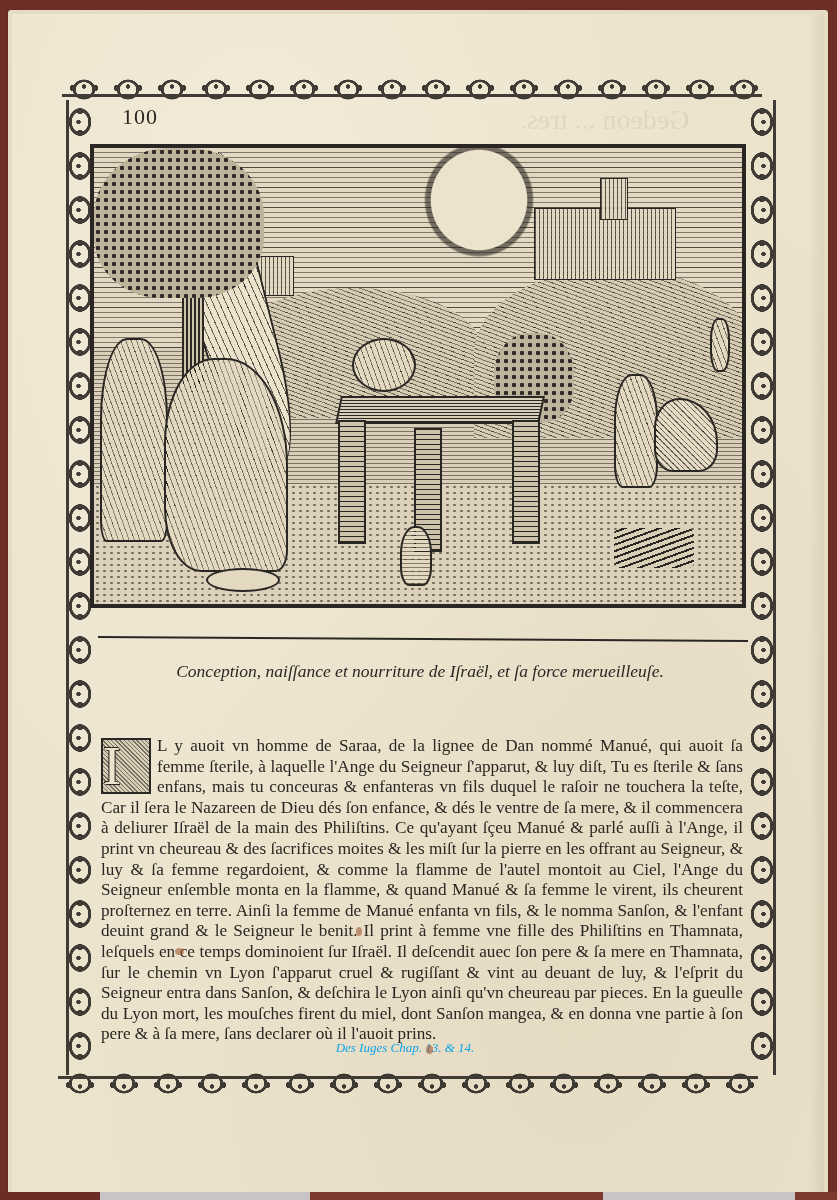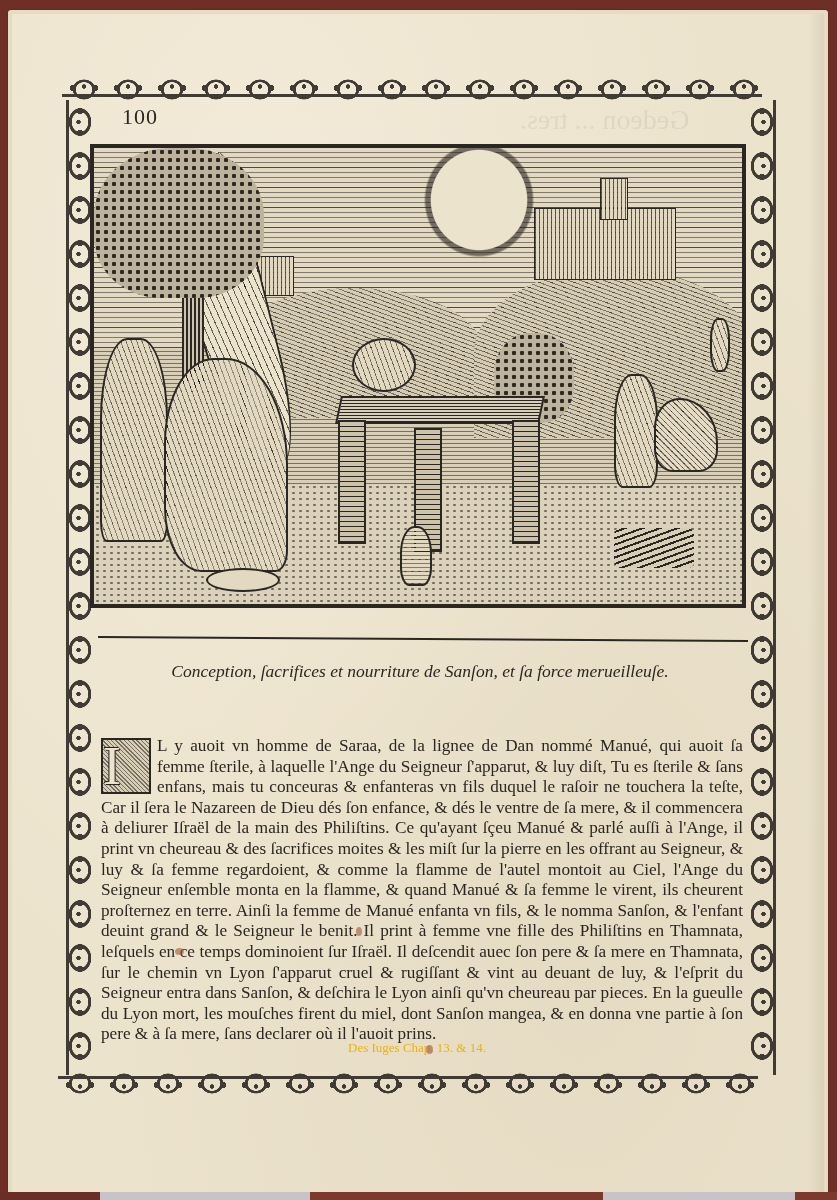--- a/index.html
+++ b/index.html
@@ -155,22 +155,22 @@
       #d8ceb6;
     border: 2px solid #2a2623; box-sizing: border-box;
     position: relative;
   }
   .drop-cap span {
     position: absolute; left: 0; right: 0; top: -4px; text-align: center;
     font-size: 54px; line-height: 60px; color: #ece3cd;
     text-shadow: 0 0 2px #2a2623, 1px 1px 0 #2a2623, -1px -1px 0 #2a2623;
   }
   .citation {
-    position: absolute; left: 96px; top: 1040px; width: 642px; text-align: center;
-    font-size: 13px; color: #eab308;
+    position: absolute; left: 84px; top: 1040px; width: 642px; text-align: center;
+    font-style: italic; font-size: 13px; color: #0ea5e9;
   }
   .stain { position: absolute; border-radius: 50%; background: rgba(160,90,50,0.6); }
   .ghost {
     position: absolute; color: rgba(60,50,40,0.08); font-size: 28px; white-space: nowrap;
     transform: scaleX(-1);
   }
 </style>
 </head>
 <body>
 
@@ -212,21 +212,21 @@
   <div class="wc-figure" style="left:520px; top:226px; width:40px; height:110px; border-radius:40% 40% 20% 20%;"></div>
   <div class="wc-lion"></div>
   <div class="wc-figure" style="left:616px; top:170px; width:16px; height:50px; border-radius:40%;"></div>
   <div class="wc-jug"></div>
   <div class="wc-bowl"></div>
   <div class="wc-sticks"></div>
 </div>
 
 <div class="rule"></div>
 
-<div class="subtitle">Conception, ſacrifices et nourriture de Sanſon, et ſa force merueilleuſe.</div>
+<div class="subtitle">Conception, naiſſance et nourriture de Iſraël, et ſa force merueilleuſe.</div>
 
 <div class="body-text">
   <div class="drop-cap">
       <span>I</span>
     </div><span>L y auoit vn homme de Saraa, de la lignee de Dan nommé Manué, qui auoit ſa femme ſterile, à laquelle l'Ange du Seigneur ſ'apparut, &amp; luy diſt, Tu es ſterile &amp; ſans enfans, mais tu conceuras &amp; enfanteras vn fils duquel le raſoir ne touchera la teſte, Car il ſera le Nazareen de Dieu dés ſon enfance, &amp; dés le ventre de ſa mere, &amp; il commencera à deliurer Iſraël de la main des Philiſtins. Ce qu'ayant ſçeu Manué &amp; parlé auſſi à l'Ange, il print vn cheureau &amp; des ſacrifices moites &amp; les miſt ſur la pierre en les offrant au Seigneur, &amp; luy &amp; ſa femme regardoient, &amp; comme la flamme de l'autel montoit au Ciel, l'Ange du Seigneur enſemble monta en la flamme, &amp; quand Manué &amp; ſa femme le virent, ils cheurent proſternez en terre. Ainſi la femme de Manué enfanta vn fils, &amp; le nomma Sanſon, &amp; l'enfant deuint grand &amp; le Seigneur le benit. Il print à femme vne fille des Philiſtins en Thamnata, leſquels en ce temps dominoient ſur Iſraël. Il deſcendit auec ſon pere &amp; ſa mere en Thamnata, ſur le chemin vn Lyon ſ'apparut cruel &amp; rugiſſant &amp; vint au deuant de luy, &amp; l'eſprit du Seigneur entra dans Sanſon, &amp; deſchira le Lyon ainſi qu'vn cheureau par pieces. En la gueulle du Lyon mort, les mouſches firent du miel, dont Sanſon mangea, &amp; en donna vne partie à ſon pere &amp; à ſa mere, ſans declarer où il l'auoit prins.</span>
 </div>
 
 <div class="citation">Des Iuges Chap. 13. &amp; 14.</div>
 
 <div class="stain" style="left:175px; top:948px; width:9px; height:7px;"></div>

